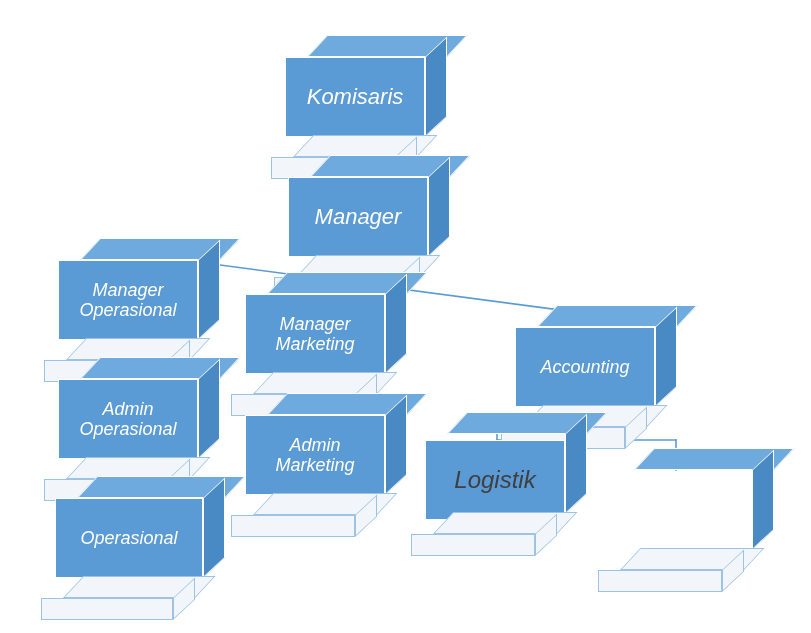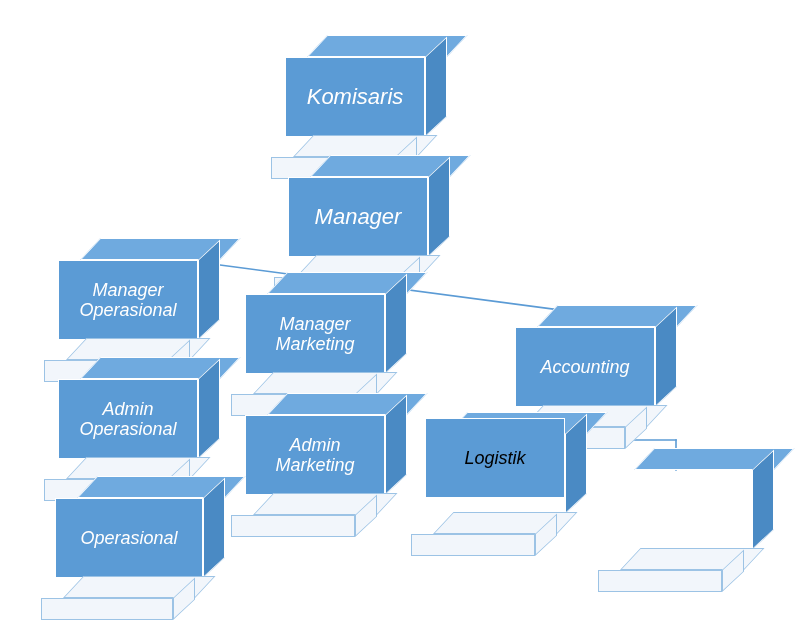--- a/index.html
+++ b/index.html
@@ -207,21 +207,21 @@
           <span class="label">Admin
 Marketing</span>
         </div>
         <div class="shelf-top" style="left: 8px; top: 100px; width: 124px; height: 22px; background: rgb(242, 246, 251); border-color: rgb(156, 195, 229);"></div>
         <div class="shelf-side" style="left: 110px; top: 122px; width: 22px; height: 22px; background: rgb(242, 246, 251); border-color: rgb(156, 195, 229);"></div>
         <div class="shelf" style="left: -14px; top: 122px; width: 124px; height: 22px; background: rgb(242, 246, 251); border-color: rgb(156, 195, 229);"></div>
       </div>
       <div class="node" style="left: 425px; top: 412px; width: 140px; height: 124px;">
         <div class="top" style="left: 22px; top: 0px; width: 140px; height: 22px; background: rgb(111, 170, 223);"></div>
         <div class="side" style="left: 140px; top: 22px; width: 22px; height: 80px; background: rgb(74, 138, 196);"></div>
-        <div class="face" style="top: 6px; height: 80px; background: rgb(91, 155, 213); font-size: 18px; color: #000000;">
+        <div class="face" style="top: 28px; height: 80px; background: rgb(91, 155, 213); font-size: 24px; color: #404040;">
           <span class="label">Logistik</span>
         </div>
         <div class="shelf-top" style="left: 8px; top: 100px; width: 124px; height: 22px; background: rgb(242, 246, 251); border-color: rgb(156, 195, 229);"></div>
         <div class="shelf-side" style="left: 110px; top: 122px; width: 22px; height: 22px; background: rgb(242, 246, 251); border-color: rgb(156, 195, 229);"></div>
         <div class="shelf" style="left: -14px; top: 122px; width: 124px; height: 22px; background: rgb(242, 246, 251); border-color: rgb(156, 195, 229);"></div>
       </div>
       <div class="node" style="left: 612px; top: 448px; width: 140px; height: 124px;">
         <div class="top" style="left: 22px; top: 0px; width: 140px; height: 22px; background: rgb(111, 170, 223);"></div>
         <div class="side" style="left: 140px; top: 22px; width: 22px; height: 80px; background: rgb(74, 138, 196);"></div>
         <div class="shelf-top" style="left: 8px; top: 100px; width: 124px; height: 22px; background: rgb(242, 246, 251); border-color: rgb(156, 195, 229);"></div>

